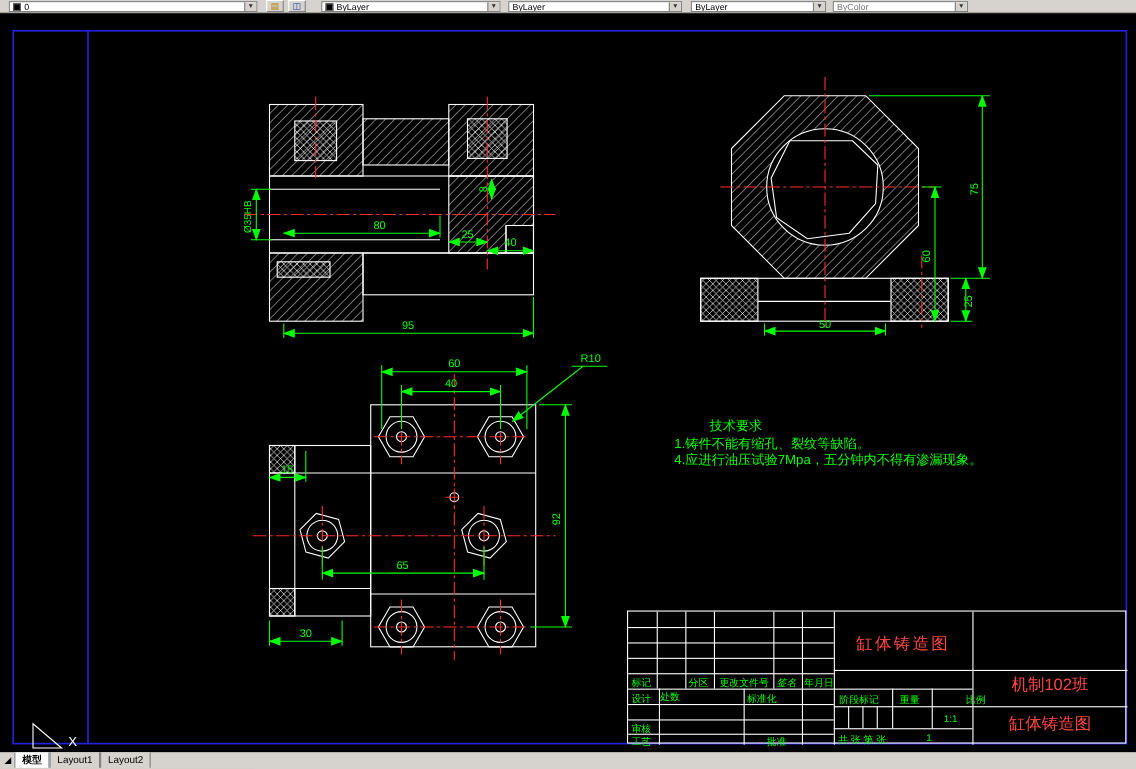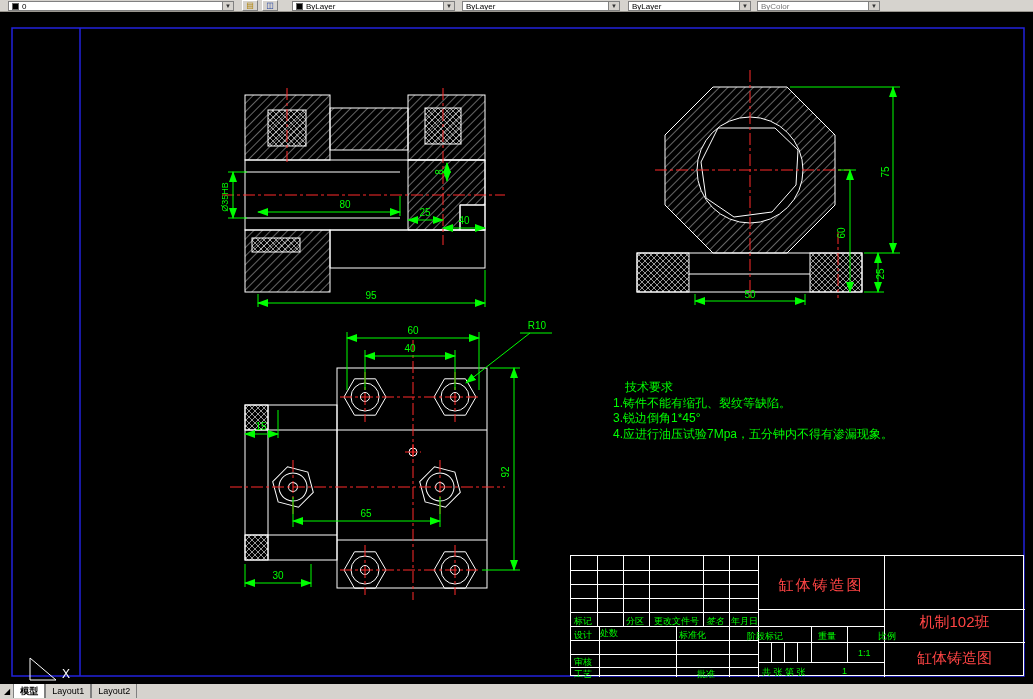--- a/index.html
+++ b/index.html
@@ -12,21 +12,21 @@
   .combo .arrow { position:absolute; right:0; top:0; width:11px; height:8px; background:#d6d3ce; border-left:1px solid #808080; font-size:6px; text-align:center; line-height:8px; color:#333; }
   .swatch { display:inline-block; width:7px; height:7px; background:#000; border:1px solid #666; margin-right:3px; vertical-align:-1px; }
   .toolbtn { position:absolute; top:0; width:16px; height:11px; background:#d6d3ce; border:1px solid #fff; border-right-color:#808080; border-bottom-color:#808080; font-size:8px; line-height:10px; text-align:center; }
 
   
   .canvas { position:absolute; top:12px; left:0; width:1033px; height:672px; background:#000; }
   svg.draw { position:absolute; top:0; left:0; }
 
   
   .techreq { position:absolute; left:613px; top:368px; color:#00ff00; font-size:12px; line-height:15.5px; white-space:nowrap; }
-  .techreq .tr-title { margin-left:12px; }
+  .techreq .tr-title { margin-left:32px; }
 
   
   .tblock { position:absolute; left:570px; top:543px; width:454px; height:121px; border:1px solid #fff; }
   .tl { position:absolute; background:#fff; }
   .tb-label { position:absolute; font-size:9px; color:#00ff00; white-space:nowrap; }
   .tb-red { position:absolute; color:#ff4444; white-space:nowrap; text-align:center; }
 
   
   .statusbar { position:absolute; top:684px; left:0; width:1033px; height:15px; background:#d6d3ce; font-size:9px; color:#000; line-height:14px; padding-left:4px; }
   .statusbar .tab { display:inline-block; padding:0 6px; border-left:1px solid #808080; border-right:1px solid #808080; background:#d6d3ce; }
@@ -192,21 +192,20 @@
 
     <g stroke="#ffffff" fill="none">
       <polygon points="30,680 56,680 30,658"></polygon>
       <text x="62" y="678" fill="#ffffff" stroke="none" font-size="12">X</text>
     </g>
   </svg>
 
   <div class="techreq">
     <div class="tr-title">技术要求</div>
     <div>1.铸件不能有缩孔、裂纹等缺陷。</div>
-    <div>3.锐边倒角1*45°</div>
     <div>4.应进行油压试验7Mpa，五分钟内不得有渗漏现象。</div>
   </div>
 
   <div class="tblock">
 
     <div class="tl" style="left:187px; top:0; width:1px; height:121px;"></div>
     <div class="tl" style="left:313px; top:0; width:1px; height:121px;"></div>
 
     <div class="tl" style="left:0; top:14px;  width:187px; height:1px;"></div>
     <div class="tl" style="left:0; top:28px;  width:187px; height:1px;"></div>
@@ -245,21 +244,21 @@
     <div class="tb-label" style="left:83px;  top:59px;">更改文件号</div>
     <div class="tb-label" style="left:135px; top:59px;font-style:italic;">签名</div>
     <div class="tb-label" style="left:160px; top:59px;">年月日</div>
 
     <div class="tb-label" style="left:3px;   top:73px;">设计</div>
     <div class="tb-label" style="left:108px; top:73px;">标准化</div>
     <div class="tb-label" style="left:3px;   top:100px;">审核</div>
     <div class="tb-label" style="left:3px;   top:112px;">工艺</div>
     <div class="tb-label" style="left:126px; top:112px;">批准</div>
 
-    <div class="tb-label" style="left:176px; top:74px;">阶段标记</div>
+    <div class="tb-label" style="left:192px; top:74px;">阶段标记</div>
     <div class="tb-label" style="left:247px; top:74px;">重量</div>
     <div class="tb-label" style="left:283px; top:74px;margin-left:24px;">比例</div>
     <div class="tb-label" style="left:287px; top:92px;">1:1</div>
     <div class="tb-label" style="left:191px; top:110px;">共 张 第 张</div>
     <div class="tb-label" style="left:271px; top:110px;">1</div>
 
     <div class="tb-red" style="left:187px; top:20px; width:126px; font-size:15px; letter-spacing:2px;">缸体铸造图</div>
     <div class="tb-red" style="left:313px; top:57px; width:141px; font-size:15px;">机制102班</div>
     <div class="tb-red" style="left:313px; top:93px; width:141px; font-size:15px;">缸体铸造图</div>
   </div>

